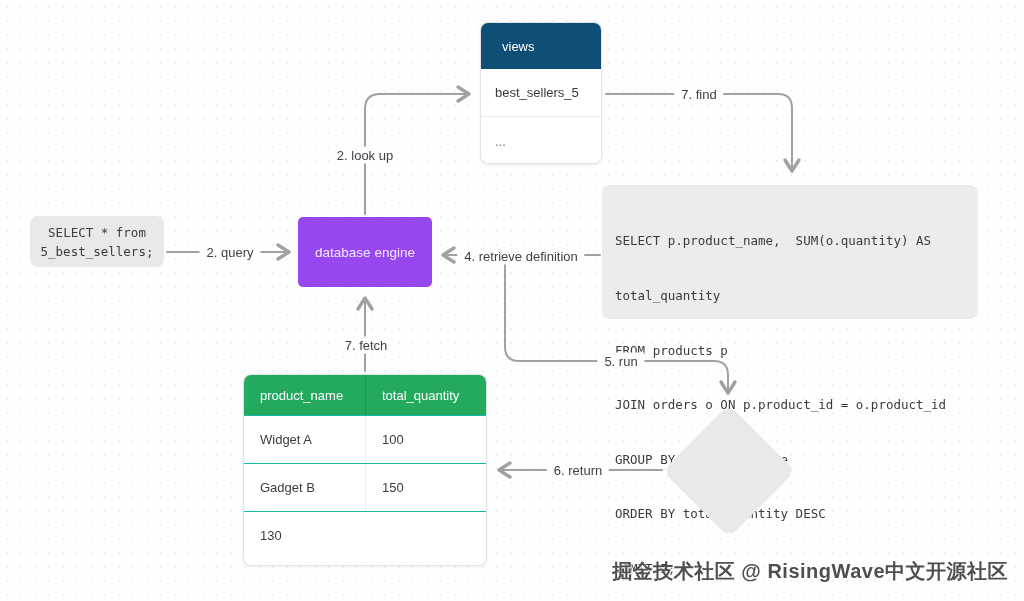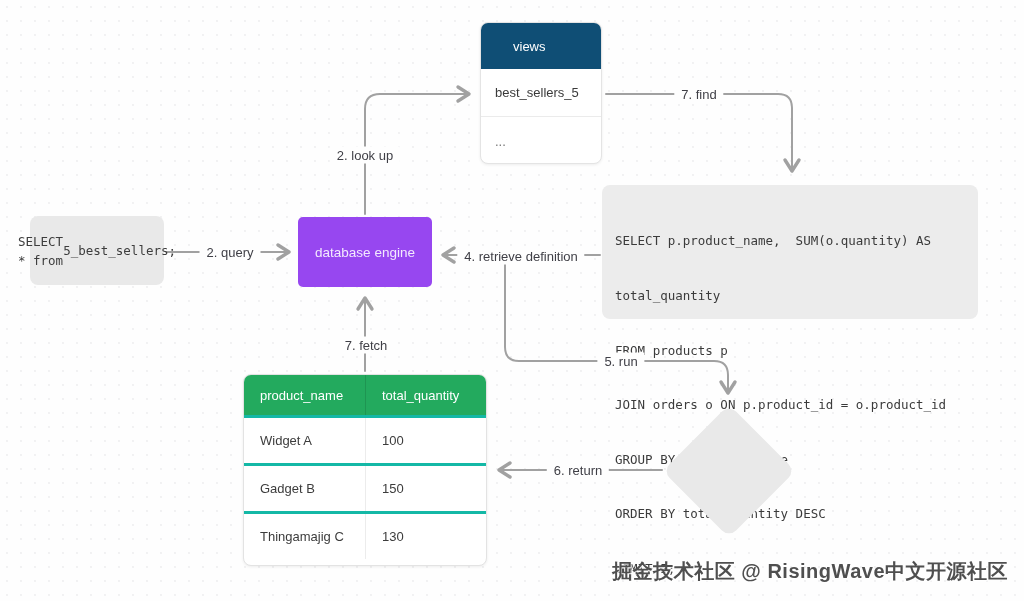--- a/index.html
+++ b/index.html
@@ -17,41 +17,41 @@
 
   .alabel {
     position: absolute; transform: translate(-50%, -50%);
     background: #fefefe; padding: 1px 7px;
     font-size: 13px; color: #3f3f46; white-space: nowrap;
   }
 
   .mono { font-family: "DejaVu Sans Mono", monospace; }
 
   .query-box {
-    position: absolute; left: 30px; top: 216px; width: 134px; height: 69px;
+    position: absolute; left: 30px; top: 216px; width: 134px; height: 51px;
     background: #e9e9e9; border-radius: 8px;
-    display: flex; align-items: center; justify-content: center;
+    display: flex; flex-direction: column; align-items: center; justify-content: center;
     font-size: 12.5px; line-height: 19px; color: #3d3d3d;
   }
 
   .engine-box {
     position: absolute; left: 298px; top: 217px; width: 134px; height: 70px;
     background: #9747f0; border-radius: 5px;
     display: flex; align-items: center; justify-content: center;
     font-size: 13.5px; color: #f3e9fe;
   }
 
   .views-panel {
     position: absolute; left: 480px; top: 22px; width: 122px; height: 142px;
     background: #ffffff; border: 1px solid #e4e4e4; border-radius: 8px;
     box-shadow: 0 1px 3px rgba(0,0,0,0.07); overflow: hidden;
   }
   .views-header {
     height: 46px; background: #0f4e75; color: #ffffff;
-    display: flex; align-items: center; padding-left: 32px; font-size: 13px;
+    display: flex; align-items: center; padding-left: 21px; font-size: 13px;
   }
   .views-row {
     height: 48px; display: flex; align-items: center; padding-left: 14px;
     font-size: 13px; color: #3a3a3a; border-bottom: 1px solid #ebebeb;
   }
   .views-row:last-child { border-bottom: none; color: #777777; }
 
   .def-box {
     position: absolute; left: 602px; top: 185px; width: 376px; height: 134px;
     background: #ececec; border-radius: 8px; padding: 11px 13px;
@@ -59,21 +59,21 @@
   }
 
   .results-table {
     position: absolute; left: 243px; top: 374px; width: 244px; height: 192px;
     background: #ffffff; border: 1px solid #e3e3e3; border-radius: 8px;
     box-shadow: 0 1px 3px rgba(0,0,0,0.07); overflow: hidden;
   }
   .rt-header { display: flex; height: 40px; background: #23aa5e; color: #ffffff; }
   .rt-header .cell { width: 122px; display: flex; align-items: center; padding-left: 16px; font-size: 13px; }
   .rt-header .cell + .cell { border-left: 1px solid rgba(0,0,0,0.12); }
-  .rt-row { display: flex; height: 48px; border-top: 3px solid #14b8a6; }
+  .rt-row { display: flex; height: 48px; border-top: 1px solid #14b8a6; }
   .rt-row .cell { width: 122px; display: flex; align-items: center; padding-left: 16px; font-size: 13px; color: #3c3c3c; }
   .rt-row .cell + .cell { border-left: 1px solid #ececec; }
   .rt-row:first-of-type { border-top: none; }
 
   .diamond {
     position: absolute; left: 682px; top: 424px; width: 94px; height: 94px;
     background: #e9e9e9; border-radius: 10px; transform: rotate(45deg);
   }
 
   .watermark {
@@ -137,21 +137,20 @@
     </div>
     <div class="rt-row">
       <div class="cell">Widget A</div>
       <div class="cell">100</div>
     </div>
     <div class="rt-row">
       <div class="cell">Gadget B</div>
       <div class="cell">150</div>
     </div>
     <div class="rt-row">
-      <div class="cell">Thingamajig C</div>
       <div class="cell">130</div>
     </div>
   </div>
 
   <div class="diamond"></div>
 
   <span class="alabel" style="left:230px; top:252px;">2. query</span>
   <span class="alabel" style="left:365px; top:155px;">2. look up</span>
   <span class="alabel" style="left:699px; top:94px;">7. find</span>
   <span class="alabel" style="left:521px; top:256px;">4. retrieve definition</span>

